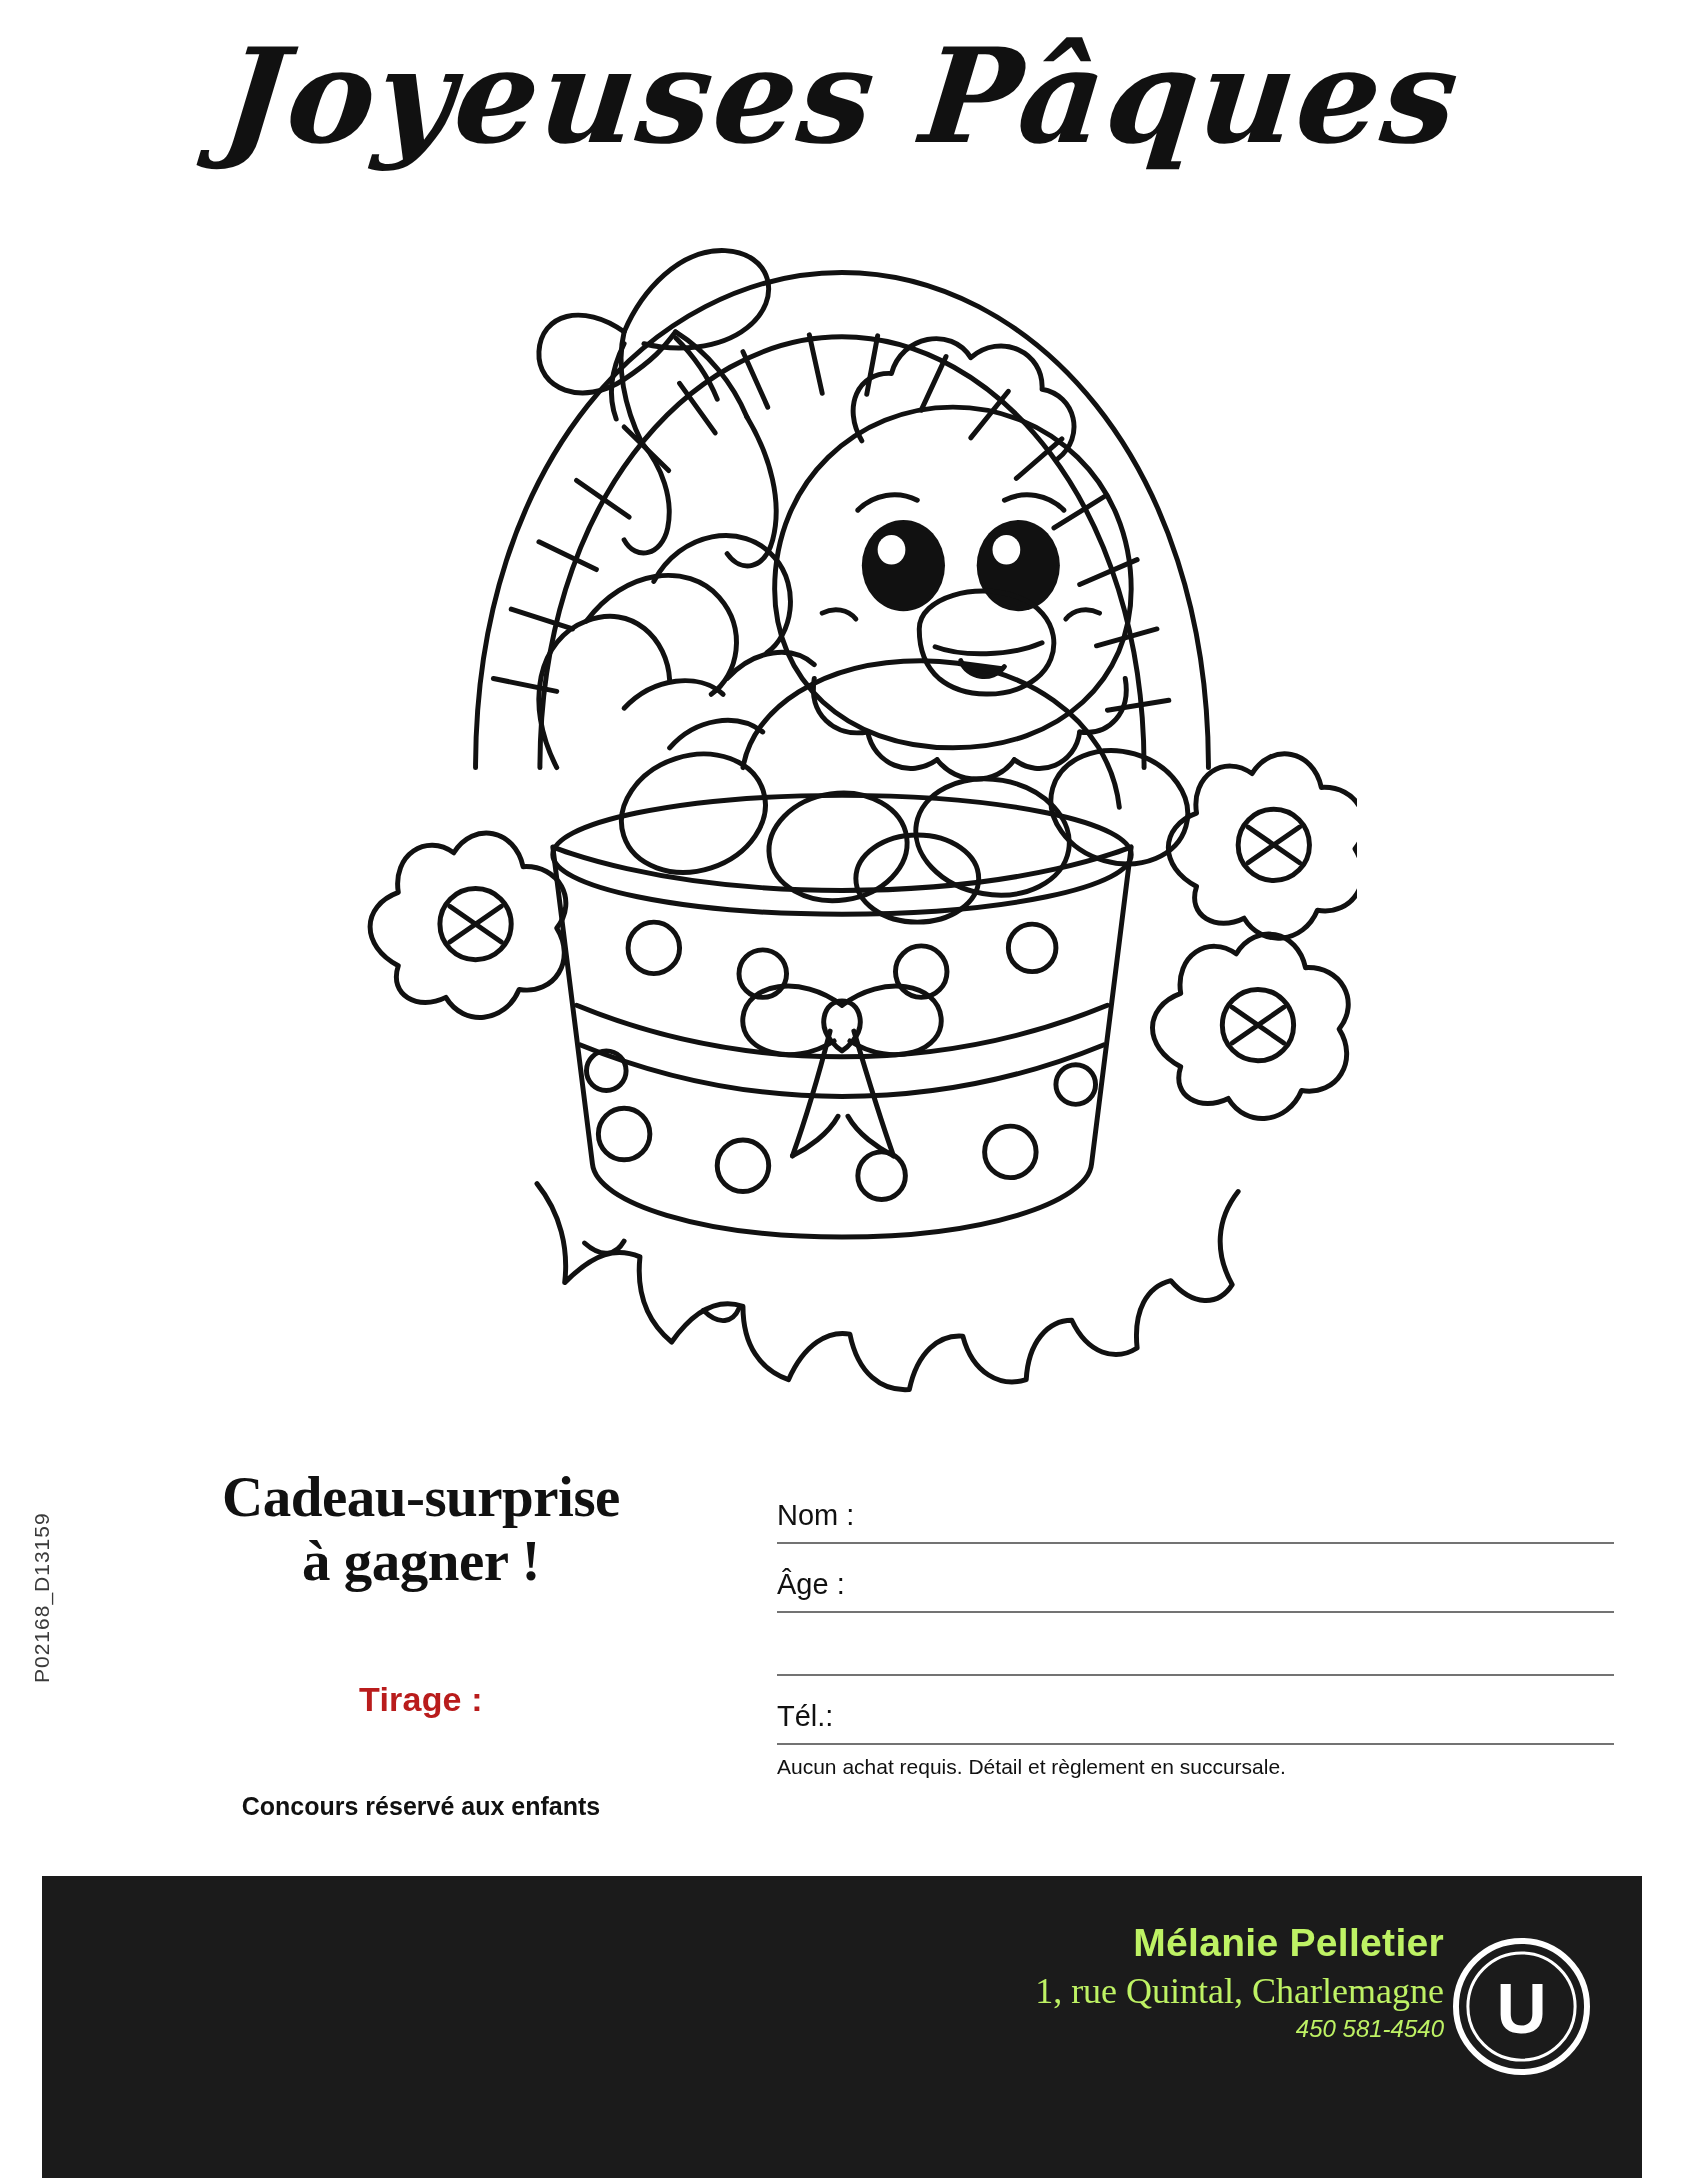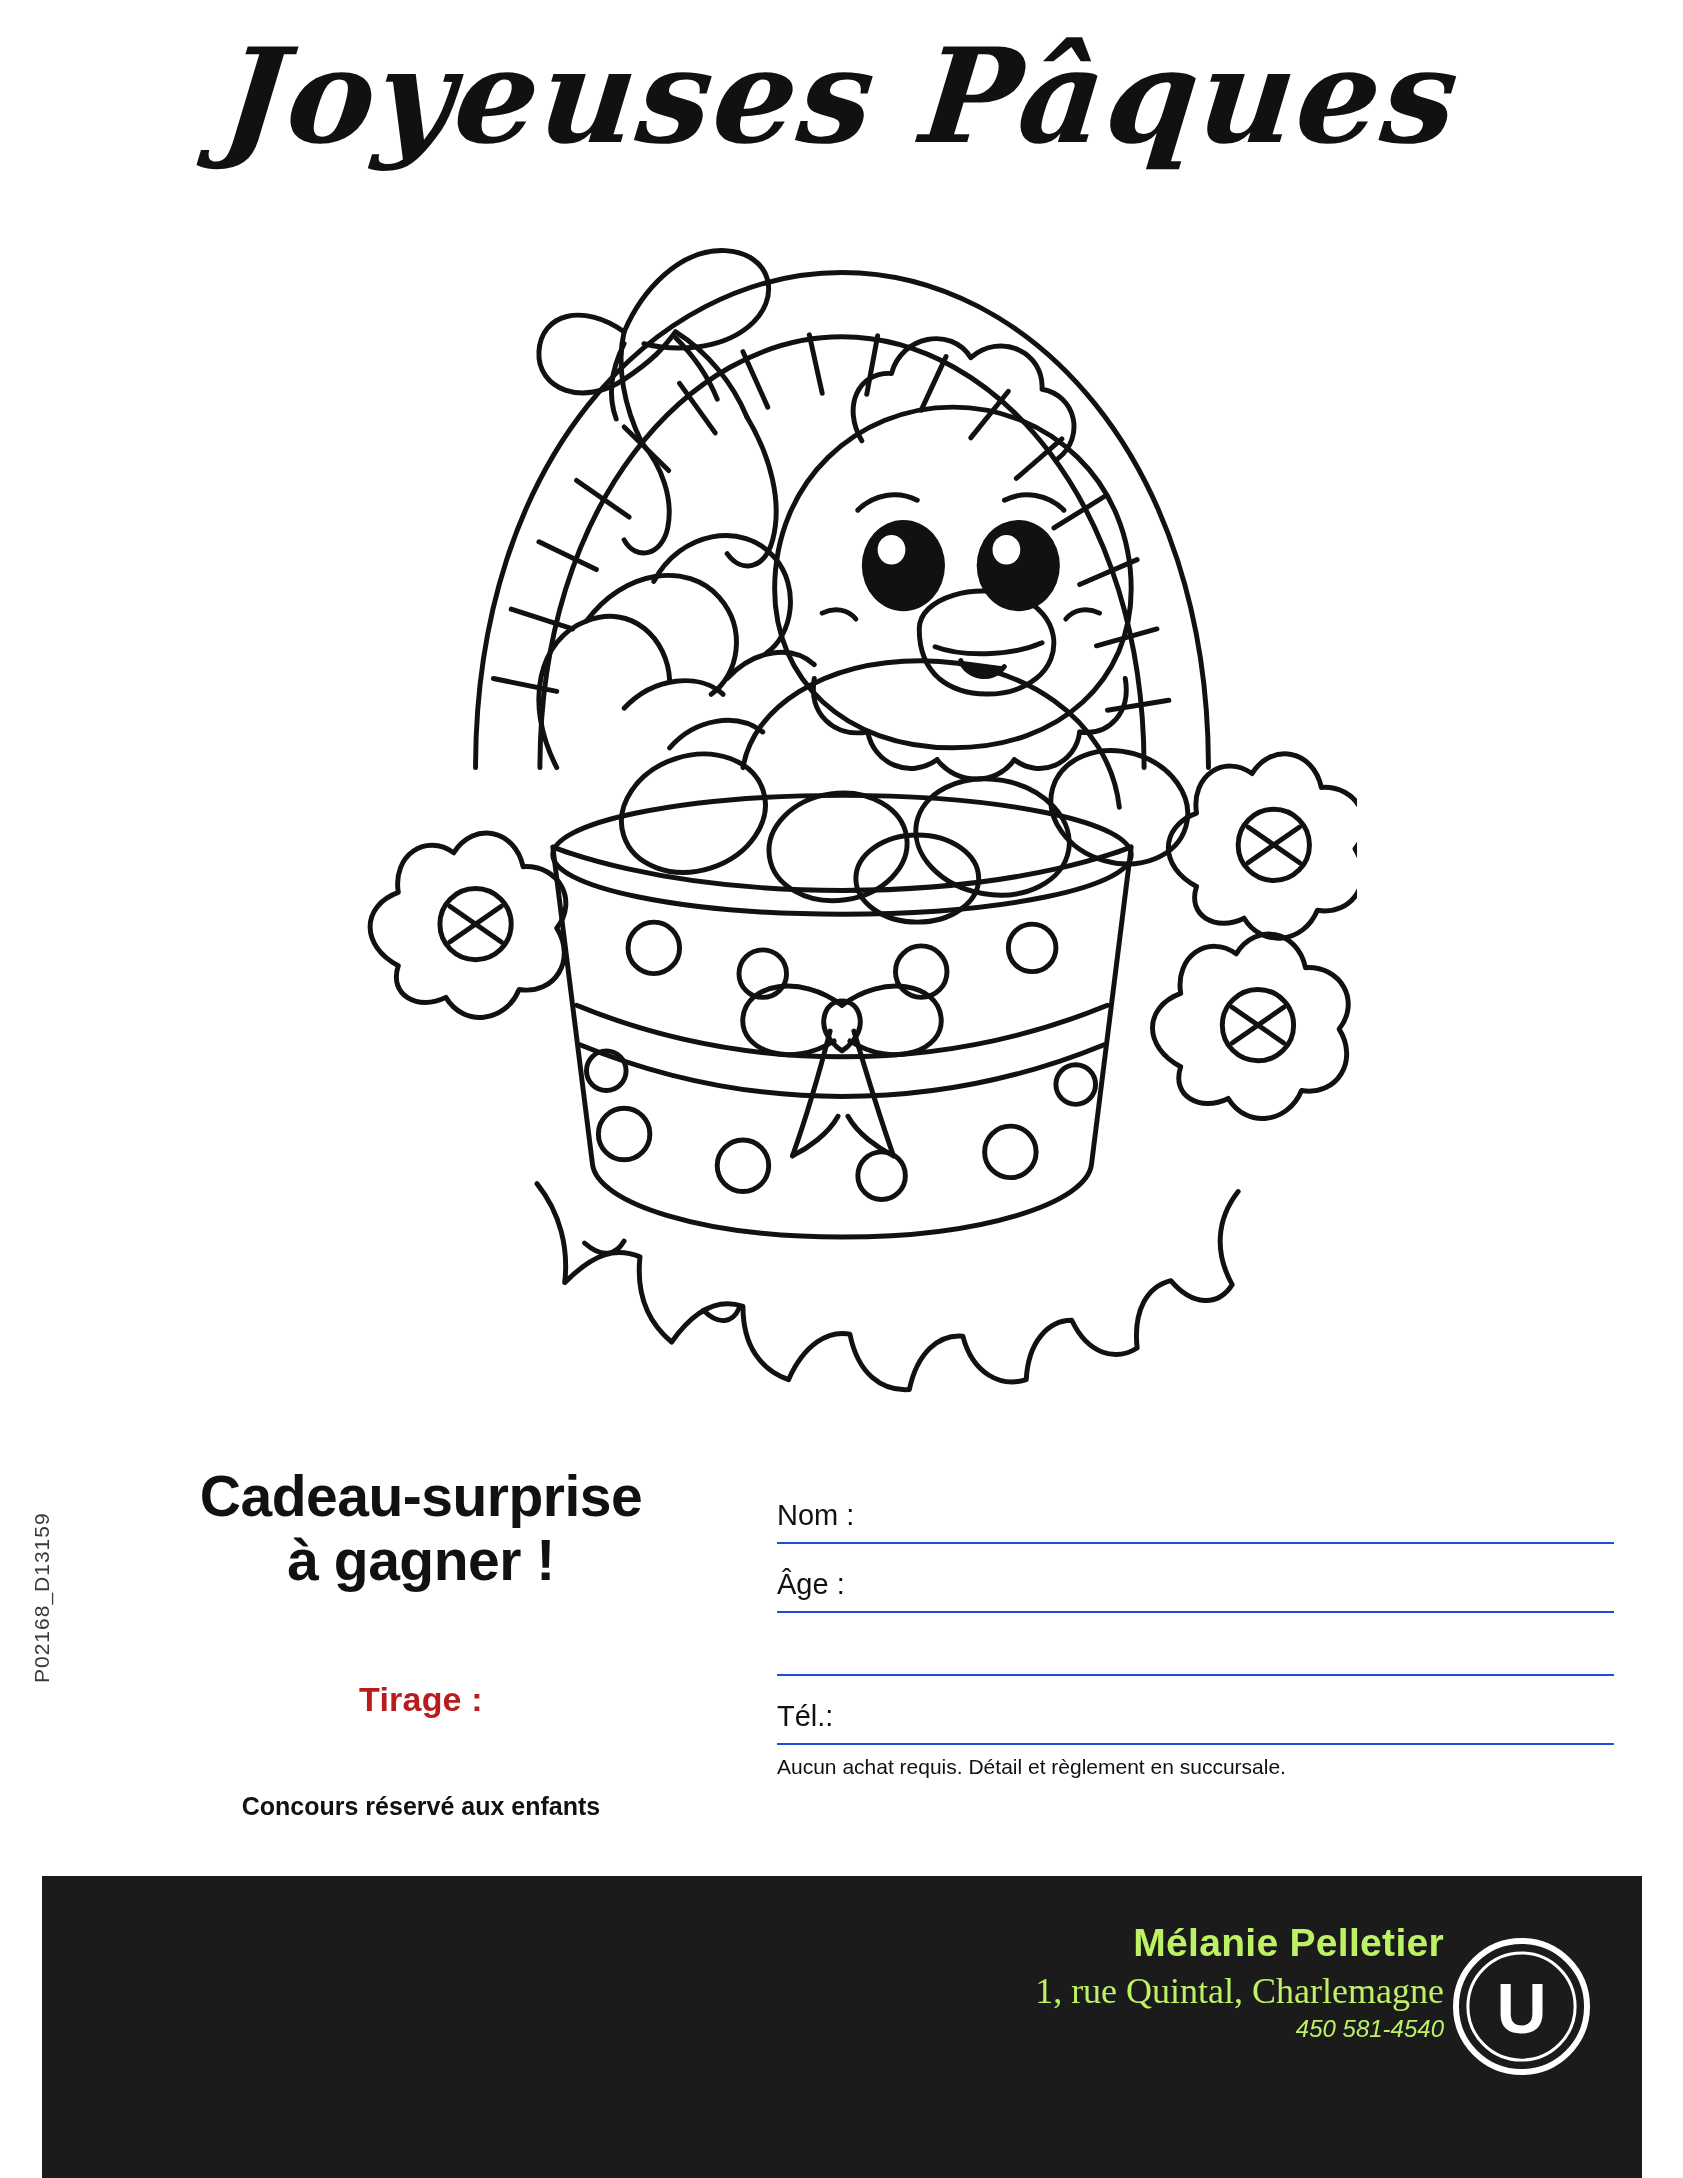--- a/index.html
+++ b/index.html
@@ -56,21 +56,21 @@
 
   
   .left-col {
     position: absolute;
     left: 104px;
     top: 1465px;
     width: 634px;
     text-align: center;
   }
   .headline {
-    font-family: Liberation Sans, sans-serif;
+    font-family: Liberation Serif, serif;
     font-weight: 700;
     font-size: 57px;
     line-height: 1.12;
     color: #111111;
     letter-spacing: -0.5px;
   }
   .headline .l2 { display:block; }
   .tirage {
     margin-top: 87px;
     font-weight: 700;
@@ -102,21 +102,21 @@
   
   .form {
     position: absolute;
     left: 777px;
     top: 1475px;
     width: 837px;
   }
   .field {
     position: relative;
     height: 67px;
-    border-bottom: 2px solid #1d4ed8;
+    border-bottom: 2px solid #737373;
     text-decoration: underline;
   }
   .field .lbl {
     position: absolute;
     left: 0;
     bottom: 10px;
     font-size: 29px;
     color: #111111;
   }
   .field.blank { height: 61px; }

